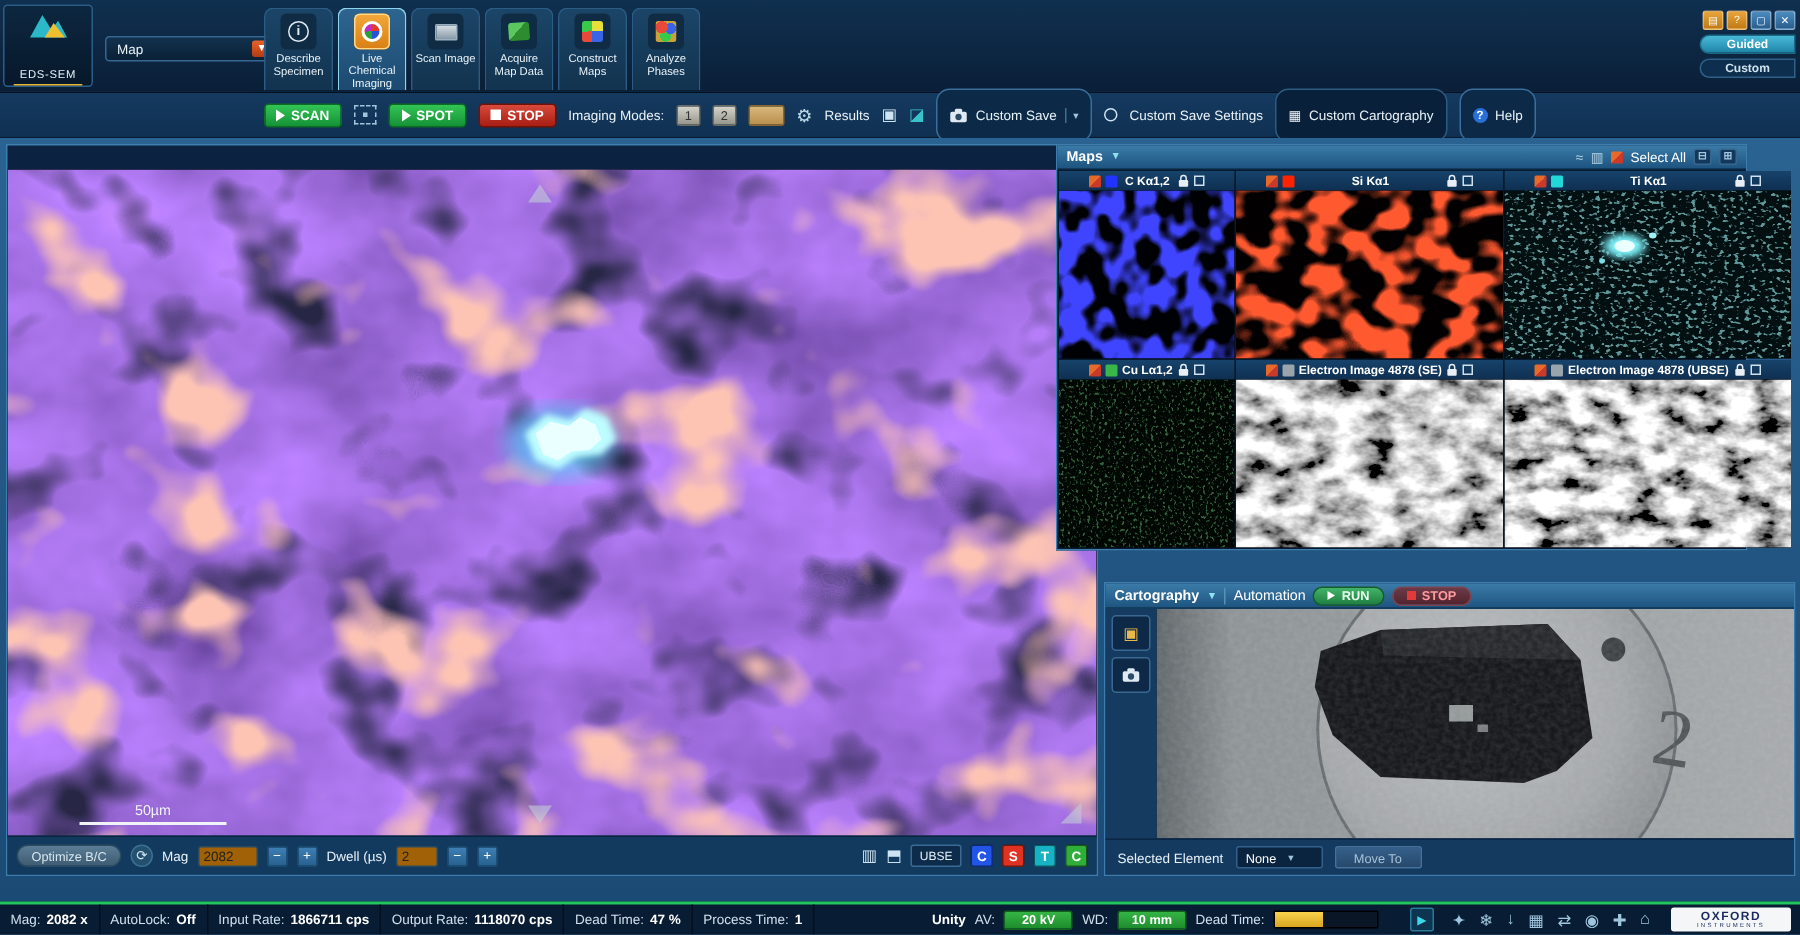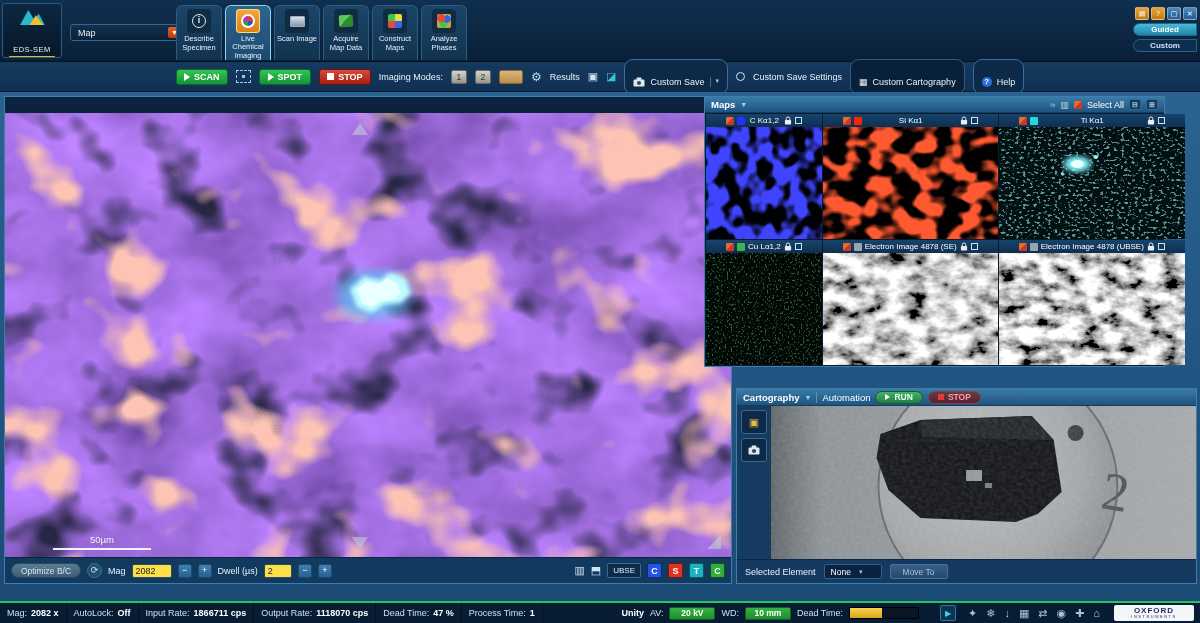--- a/index.html
+++ b/index.html
@@ -51,21 +51,21 @@
   .tri-r{width:0;height:0;border-left:6px solid #fff;border-top:4px solid transparent;border-bottom:4px solid transparent}
   .sq{width:7px;height:7px;background:#fff}
   .frame-ic{width:15px;height:13px;border:1px dashed #9fc6de;position:relative;cursor:pointer}
   .frame-ic .dot{position:absolute;left:5px;top:4px;width:3px;height:3px;background:#9fc6de}
   .tb-label{font-size:9px;color:#e8f2f8}
   .mode-btn{width:16px;height:14px;background:linear-gradient(#d4d4cc,#96968c);border:1px solid #6a6a60;border-radius:2px;font-size:8.5px;color:#333}
   .mode-wide{width:24px;height:14px;background:linear-gradient(#d8b87c,#b98f4e);border:1px solid #8a6428;border-radius:2px}
   .gear{font-size:12px;color:#bcd8e8;cursor:pointer}
   .tb-ic{font-size:11px;cursor:pointer}
   .tb-ic.b{color:#cfe4f2}.tb-ic.t{color:#39c2c9}.tb-ic.w{color:#f0f4f8;font-size:9px}
-  .pill{height:17px;background:#0c2a47;border:1px solid #3a6f9c;border-radius:9px;display:flex;gap:5px;padding:17px 8px;font-size:9px;color:#e8f2f8;cursor:pointer}
+  .pill{height:17px;background:#0c2a47;border:1px solid #3a6f9c;border-radius:9px;display:flex;align-items:center;gap:5px;padding:17px 8px;font-size:9px;color:#e8f2f8;cursor:pointer}
   .pill.dark{background:#09203a;border-color:#2e5b82}
   .pill-div{width:1px;height:10px;background:#3a6f9c}
   .pill .dd{font-size:7px;color:#9fc6de}
   .radio-ic{width:9px;height:9px;border:1.5px solid #cfe4f2;border-radius:50%;cursor:pointer}
   .q{width:10px;height:10px;background:#2a6fd8;color:#fff;border-radius:50%;font-size:8px;font-weight:bold;text-align:center;line-height:10px}
 
   
   .main{position:absolute;top:92px;left:0;right:0;height:509px;background:linear-gradient(#2a6391,#1b4a75)}
   .panel{position:absolute;border:1px solid #3e7eae;background:#0b2340}
   .panel-head{height:16px;background:linear-gradient(#3b7ba8,#1e5480);display:flex;align-items:center;gap:5px;padding:0 6px;font-size:9.5px;font-weight:bold;color:#fff;border-bottom:1px solid #123c5e}
@@ -74,31 +74,31 @@
   .win-sq{width:12px;height:11px;background:#12385c;border:1px solid #39668e;border-radius:2px;color:#9fc6de;font-size:7px;line-height:10px;text-align:center;cursor:pointer}
   .grow{flex:1}
 
   
   .image-panel{left:4px;top:4px;width:728px;height:488px}
   .img-area{position:absolute;top:16px;left:0;width:726px;height:446px;background:#05050f;overflow:hidden;cursor:crosshair}
   .img-area svg{display:block;width:100%;height:100%}
   .img-controls{position:absolute;left:0;right:0;bottom:0;height:26px;background:#123a5f;border-top:1px solid #0a2540;display:flex;align-items:center;gap:6px;padding:0 6px;font-size:9px}
   .opt-btn{height:15px;background:linear-gradient(#5a7c94,#3d5c74);border:1px solid #2a4a60;border-radius:8px;color:#d8e6f0;font-size:8.5px;padding:0 9px}
   .circ-btn{width:15px;height:15px;border-radius:50%;background:#24506f;border:1px solid #3d6f94;color:#cfe4f2;font-size:9px;line-height:13px;text-align:center;cursor:pointer}
-  .num-input{width:40px;height:14px;background:#fde047;border:1px solid #2a4a60;border-radius:2px;font-size:9px;color:#222;padding:0 3px}
+  .num-input{width:40px;height:14px;background:#a16207;border:1px solid #2a4a60;border-radius:2px;font-size:9px;color:#222;padding:0 3px}
   .num-input.small{width:28px}
   .step-btn{width:14px;height:14px;background:linear-gradient(#3e7fb4,#27618f);border:1px solid #1b4a70;border-radius:2px;color:#fff;font-size:9px;line-height:11px}
   .chan-sq{width:15px;height:15px;border-radius:2px;border:1px solid rgba(0,0,0,.5);color:#fff;font-size:9px;font-weight:bold;display:flex;align-items:center;justify-content:center;cursor:pointer}
   .ubse-btn{height:15px;background:#0d2b4a;border:1px solid #3a6a94;border-radius:2px;color:#e8f2f8;font-size:8px;padding:0 5px}
 
   
   .maps-panel{left:704px;top:4px;width:461px;height:271px}
   .maps-grid{position:absolute;top:16px;left:0;right:0;bottom:0;display:grid;grid-template-columns:repeat(3,1fr);gap:1px;background:#071c30;padding:1px}
   .map-card{display:flex;flex-direction:column;background:#000;cursor:pointer}
-  .map-head{height:13px;background:linear-gradient(#17436b,#0e2f51);display:flex;align-items:center;gap:3px;padding:0 20px;font-size:8px;font-weight:normal;color:#fff}
+  .map-head{height:13px;background:linear-gradient(#17436b,#0e2f51);display:flex;align-items:center;gap:3px;padding:0 20px;font-size:8px;font-weight:bold;color:#fff}
   .mh-label{flex:1;text-align:center;white-space:nowrap;overflow:hidden}
   .mh-layers{width:8px;height:8px;border-radius:1px;background:linear-gradient(135deg,#e86a2a 0 50%,#c93a2a 50%)}
   .mh-swatch{width:8px;height:8px;border-radius:1px}
   .mh-pin{width:7px;height:7px;border:1px solid #cfe0ee}
   .map-thumb{height:112px;overflow:hidden}
   .map-thumb svg{display:block;width:100%;height:100%}
 
   
   .carto-panel{left:736px;top:296px;width:461px;height:196px}
   .carto-head{height:17px}

